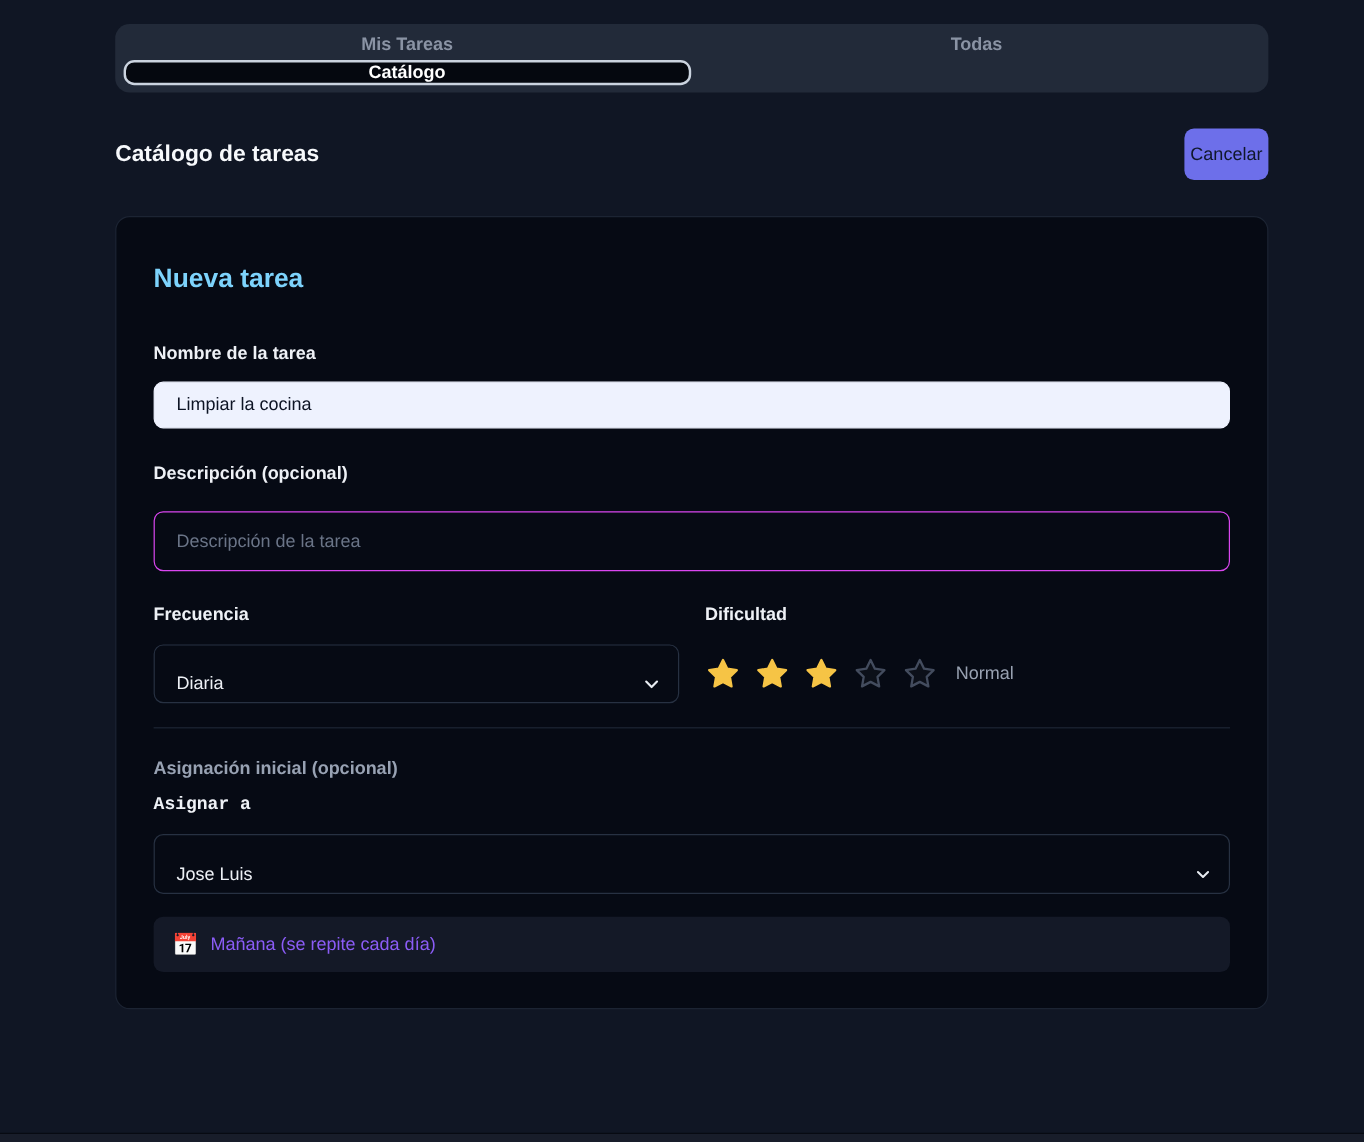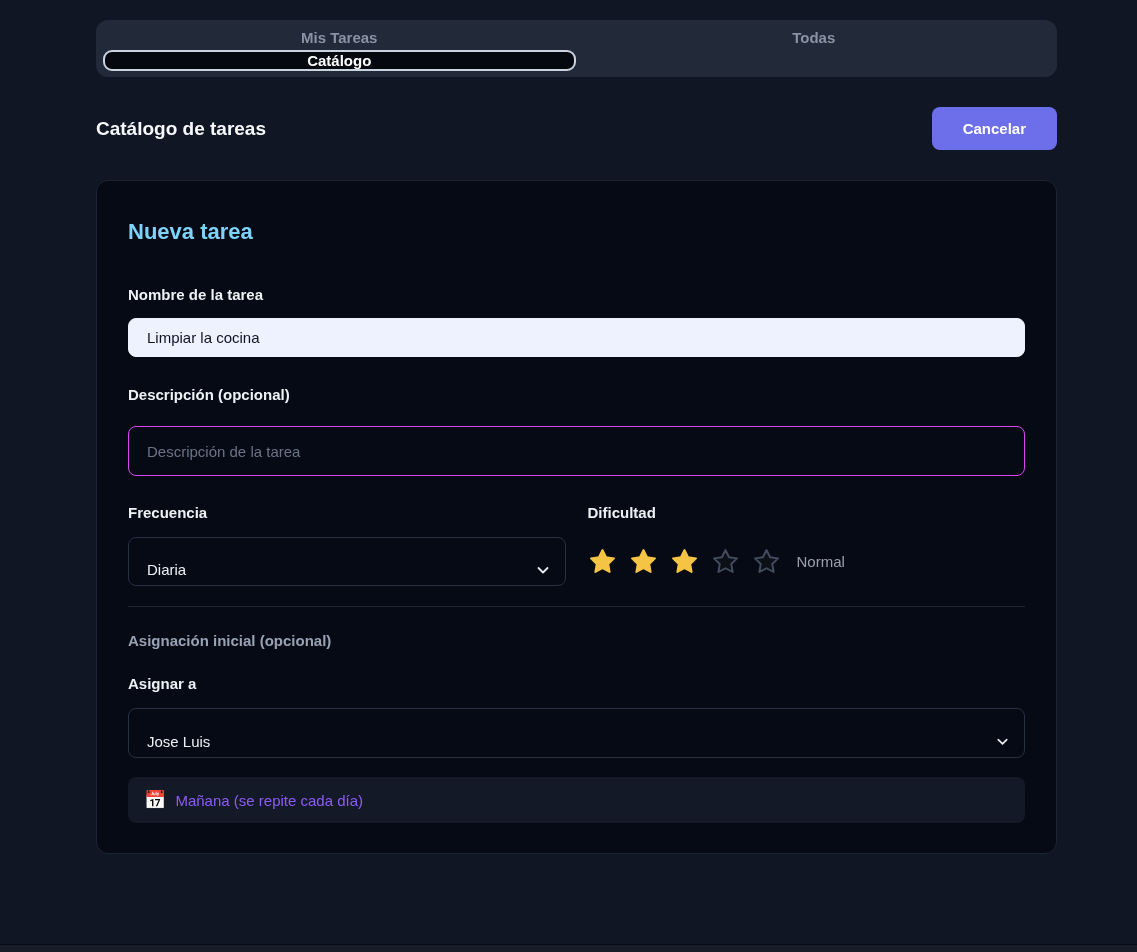--- a/index.html
+++ b/index.html
@@ -26,22 +26,22 @@
     background:#05080f; color:#ffffff; border:2px solid #cbd3df;
   }
 
   
   .header-row {
     margin-top:30px; height:43px;
     display:flex; align-items:center; justify-content:space-between;
   }
   .page-title { color:#f7f9fc; font-size:19px; font-weight:700; }
   .btn-cancel {
-    height:43px; padding:0 31px; background:#6d6fea; border:none;
-    border-radius:8px; color:#ffffff; font-size:15px; font-weight:700;
+    height:43px; padding:0 5px; background:#6d6fea; border:none;
+    border-radius:8px; color:#0f172a; font-size:15px; font-weight:400;
     font-family:inherit; cursor:pointer;
   }
 
   
   .card {
     margin-top:30px; background:#060a14; border:1px solid #1c2433;
     border-radius:12px; padding:38px 31px 30px 31px;
   }
   .card-title { color:#7dd3fc; font-size:22px; font-weight:700; height:22px; }
   .field-label {
@@ -78,21 +78,21 @@
 
   .stars-row { margin-top:17px; height:49px; display:flex; align-items:center; }
   .stars-row svg { margin-right:12px; }
   .difficulty-text { color:#98a1b1; font-size:15px; margin-left:4px; }
 
   .divider { margin-top:20px; border:none; border-top:1px solid #1d2635; height:0; }
 
   .section-title {
     margin-top:25px; color:#98a2b3; font-size:15px; font-weight:600; height:16px;
   }
-  .lbl-assign { margin-top:27px; }
+  .lbl-assign { margin-top:14px;font-family:Liberation Mono, monospace; }
   .select-assignee { margin-top:17px; height:50px; }
 
   .date-field {
     margin-top:19px; height:46px; background:#141927; border-radius:8px;
     display:flex; align-items:center; padding:0 16px; cursor:pointer;
   }
   .cal-icon { font-size:18px; line-height:1; margin-right:9px; }
   .date-text { color:#8b5cf6; font-size:15px; }
 
   .btn-submit {

